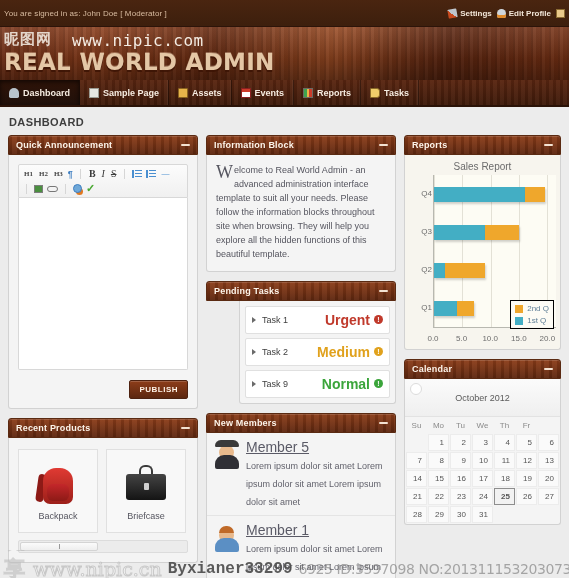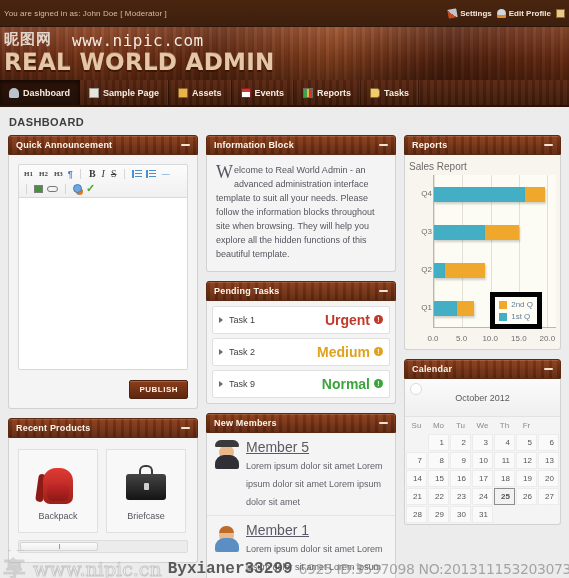--- a/index.html
+++ b/index.html
@@ -168,21 +168,21 @@
   }
 
   
   .info-text { font-size:9px; line-height:1.55; color:#55555f; }
   .info-text .dropcap {
     float:left; font-size:18px; line-height:14px; padding:1px 1px 0 0; color:#55555f;
     font-family:"Liberation Serif", serif;
   }
 
   
-  .wg-body.tasks { padding:5px; }
+  .wg-body.tasks { padding:5px;margin-left:33px; }
   .task-row {
     display:flex; align-items:center; background:#fff; border:1px solid #e0e0e0;
     padding:5px 6px; margin-bottom:4px; border-radius:2px; cursor:pointer;
   }
   .task-row:last-child { margin-bottom:0; }
   .tri { width:0;height:0;border-top:3px solid transparent;border-bottom:3px solid transparent;border-left:4px solid #6a6a6a; margin-right:6px;}
   .task-name { font-size:9px; color:#404040; }
   .task-right { margin-left:auto; display:flex; align-items:center; gap:4px; }
   .prio { font-size:14px; font-weight:bold; }
   .dot { width:9px;height:9px;border-radius:50%; color:#fff; font-size:7px; font-weight:bold;
@@ -223,35 +223,35 @@
   }
   .prod-thumb {
     position:absolute; left:1px; top:1px; width:78px; height:9px;
     background:linear-gradient(#fbfbfb,#eee); border:1px solid #d4d4d4; border-radius:2px;
     display:flex; align-items:center; justify-content:center;
   }
   .prod-grip { width:1px; height:5px; background:#9a9a9a; }
 
   
   .wg-body.chart { padding:6px 4px 4px 4px; background:#f7f5ee; }
-  .chart-title { font-size:10px; color:#6b6b6b; margin-bottom:3px; }
+  .chart-title { text-align:center; font-size:10px; color:#6b6b6b; margin-bottom:3px; }
   .plot-wrap { position:relative; height:170px; }
   .plot {
     position:absolute; left:24px; right:0px; top:0; bottom:17px;
     background:#fdfcf4; border-left:1px solid #b8b8b0; border-bottom:1px solid #b8b8b0;
   }
   .gridv { position:absolute; top:0; bottom:0; width:1px; background:#e3e1d6; }
   .bar { position:absolute; height:15px; }
   .seg1 { position:absolute; left:0; top:0; height:100%; background:#43aec4; box-shadow:1px 2px 2px rgba(0,0,0,.18); }
   .seg2 { position:absolute; top:0; height:100%; background:#efa72c; box-shadow:1px 2px 2px rgba(0,0,0,.18); }
   .ytick { position:absolute; left:-22px; width:20px; text-align:right; font-size:8px; color:#6e6e6e; }
   .xtick { position:absolute; bottom:2px; font-size:8px; color:#6e6e6e; transform:translateX(-50%); }
   .legend {
-    position:absolute; right:14px; bottom:16px; background:rgba(253,252,244,.94);
-    border:5px solid #000000; padding:3px 4px; display:flex; flex-direction:column; gap:3px;
+    position:absolute; right:2px; bottom:16px; background:rgba(253,252,244,.94);
+    border:1px solid #000000; padding:3px 4px; display:flex; flex-direction:column; gap:3px;
     overflow:hidden;
   }
   .lg-row { display:flex; align-items:center; gap:4px; white-space:nowrap; }
   .lg-sw { width:8px; height:8px; flex:0 0 8px; }
   .lg-tx { font-size:8px; color:#5f7f96; }
 
   
   .wg-body.cal { padding:0; background:#f4f4f4; }
   .cal-head {
     height:38px; display:flex; align-items:center; justify-content:center; position:relative;

